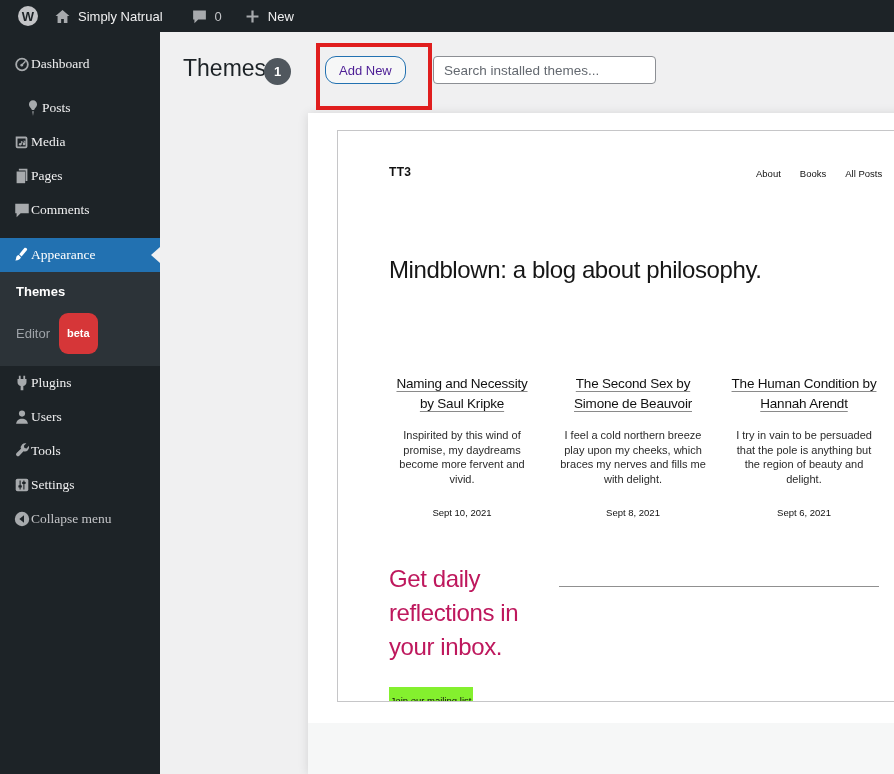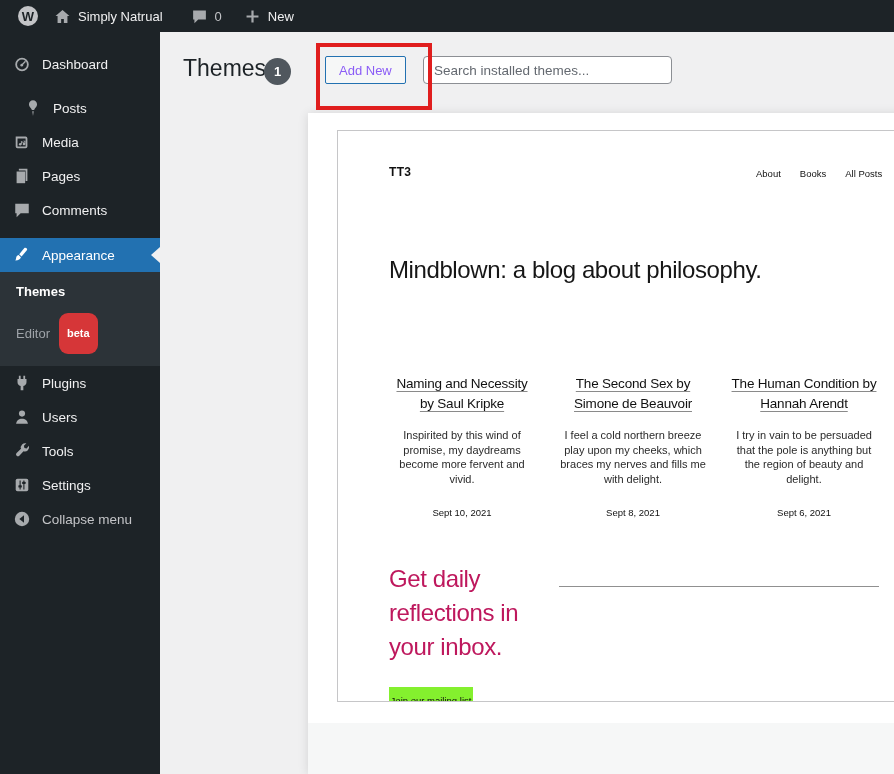--- a/index.html
+++ b/index.html
@@ -13,21 +13,21 @@
     color:#f0f0f1; font-size:13px; cursor:pointer; }
   .wp-logo { width:20px; height:20px; border-radius:50%; background:#c3c4c7; color:#1d2327;
     font-weight:bold; font-size:13px; display:flex; align-items:center; justify-content:center; }
   .ab-icon svg { width:17px; height:17px; fill:#a7aaad; display:block; }
   .ab-count { color:#c3c4c7; }
 
   
   #sidebar { position:absolute; left:0; top:32px; width:160px; height:742px;
     background:#1d2327; padding-top:15px; }
   .menu-item { position:relative; height:34px; display:flex; align-items:center;
-    padding-left:13px; gap:11px; color:#f0f0f1; font-size:13.5px; cursor:pointer; }
+    padding-left:13px; color:#f0f0f1; font-size:13.5px; cursor:pointer;font-family:Liberation Serif, serif; }
   .menu-item svg { width:18px; height:18px; flex:none; fill:#a7aaad; }
   .menu-item.dim { color:#c3c4c7; }
   .sep10 { margin-top:10px;padding-left:24px; } .sep11 { margin-top:11px; }
   .menu-item.active { background:#2271b1; color:#fff; }
   .menu-item.active svg { fill:#fff; }
   .menu-item.active::after { content:''; position:absolute; right:0; top:50%;
     transform:translateY(-50%); border:8px solid transparent;
     border-right:9px solid #f0f0f1; border-left:none; }
   .submenu { background:#2c3338; padding:7px 0 7px; }
   .submenu-row { padding:5px 0 5px 16px; font-size:13px; display:flex; align-items:center;
@@ -37,23 +37,23 @@
   .beta-badge { background:#d63638; color:#fff; font-size:11px; font-weight:600;
     line-height:17px; padding:12px 8px; border-radius:9px; }
 
   
   #main { position:absolute; left:160px; top:32px; width:734px; height:742px; background:#f0f0f1; }
   .page-title { position:absolute; left:23px; top:23px; font-size:23px; font-weight:400; color:#1d2327; }
   .count-badge { position:absolute; left:104px; top:26px; width:27px; height:27px; border-radius:50%;
     background:#50575e; color:#fff; font-size:13px; font-weight:600;
     display:flex; align-items:center; justify-content:center; }
   .add-new { position:absolute; left:165px; top:24px; height:28px; padding:0 13px;
-    background:#f6f7f7; border:1px solid #2271b1; border-radius:2px; color:#8b5cf6;
+    background:#f6f7f7; border:1px solid #2271b1; border-radius:11px; color:#4c1d95;
     font-size:13px; font-family:inherit; cursor:pointer; }
-  .search { position:absolute; left:263px; top:24px; width:249px; height:28px;
+  .search { position:absolute; left:273px; top:24px; width:223px; height:28px;
     border:1px solid #8c8f94; border-radius:4px; padding:0 10px; font-size:13.5px;
     font-family:inherit; color:#2c3338; background:#fff; }
   .search::placeholder { color:#646970; opacity:1; }
   .annotation-rect { position:absolute; left:156px; top:11px; width:116px; height:67px;
     border:4px solid #e01e1e; z-index:40; }
 
   
   .theme-card { position:absolute; left:148px; top:81px; width:660px; height:661px;
     background:#fff; box-shadow:0 1px 10px rgba(0,0,0,.12); cursor:pointer; }
   .card-footer { position:absolute; left:0; top:610px; width:100%; height:51px;

